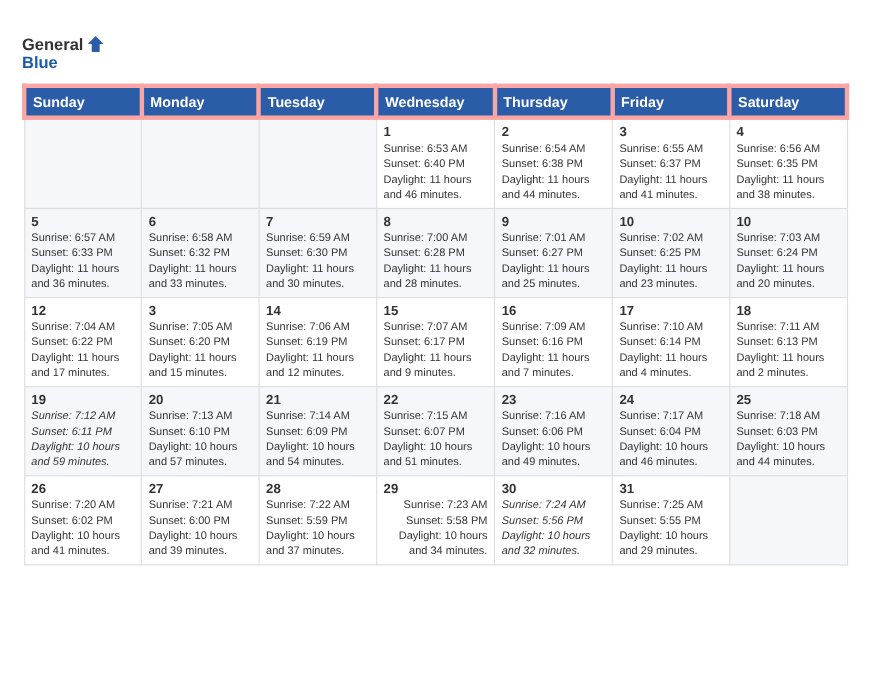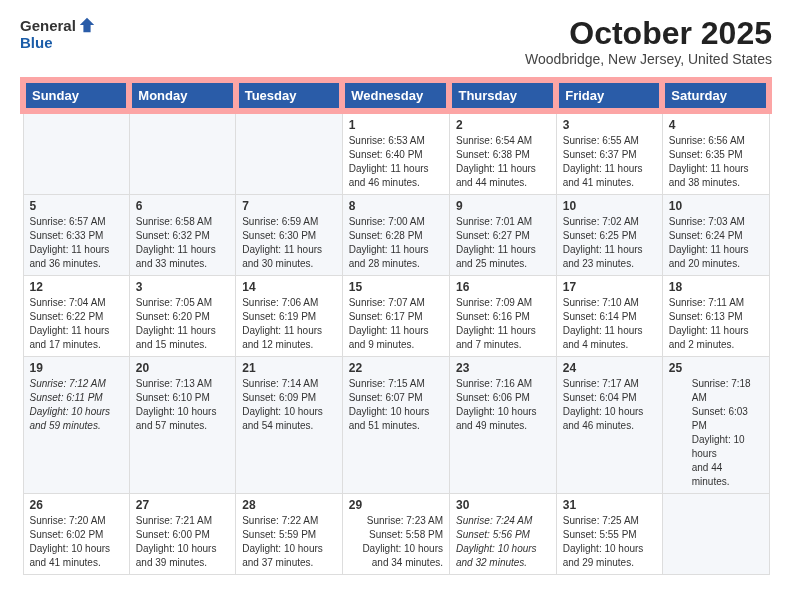--- a/index.html
+++ b/index.html
@@ -4,21 +4,21 @@
   <style>
     * { box-sizing: border-box; margin: 0; padding: 0; }
     body {
       font-family: Arial, sans-serif;
       background: #fff;
       width: 792px;
       min-height: 612px;
     }
     .page {
       width: 792px;
-      padding: 16px 20px 10px 20px;
+      padding: 31px 20px 10px 20px;
       background: #fff;
     }
     .header {
       display: flex;
       justify-content: space-between;
       align-items: flex-start;
       margin-bottom: 10px;
     }
     .logo {
       display: flex;
@@ -60,21 +60,21 @@
       width: 100%;
       border-collapse: collapse;
       border: 1px solid #ccc;
     }
     .calendar th {
       background-color: #2a5ca8;
       color: #fff;
       text-align: left;
       padding: 5px 6px;
       font-size: 13px;
-      border: 6px solid #fca5a5;
+      border: 4px solid #fca5a5;
     }
     .calendar td {
       vertical-align: top;
       padding: 4px 6px;
       font-size: 10.5px;
       color: #333;
       border: 1px solid #ddd;
       width: 108px;
       min-height: 80px;
       height: 80px;
@@ -109,24 +109,20 @@
       <div class="logo-text">
         <span class="logo-general">General</span>
         <svg class="logo-icon" viewBox="0 0 20 20">
           <polygon points="10,2 18,10 14,10 14,18 6,18 6,10 2,10" fill="#2a5ca8"></polygon>
         </svg>
       </div>
       <div>
         <span class="logo-blue">Blue</span>
       </div>
     </div>
-    <div class="title-block">
-      <div class="month-title">October 2025</div>
-      <div class="location">Woodbridge, New Jersey, United States</div>
-    </div>
   </div>
 
   <table class="calendar">
     <thead>
       <tr>
       <th>Sunday</th>
           <th>Monday</th>
           <th>Tuesday</th>
           <th>Wednesday</th>
           <th>Thursday</th>
@@ -308,21 +304,21 @@
           </td>
           <td>
             <span class="day-number">24</span>
             <div class="day-info" style="white-space: pre-line;">Sunrise: 7:17 AM
 Sunset: 6:04 PM
 Daylight: 10 hours
 and 46 minutes.</div>
           </td>
           <td>
             <span class="day-number">25</span>
-            <div class="day-info" style="white-space: pre-line; margin-left: 23px;">Sunrise: 7:18 AM
+            <div class="day-info" style="white-space: pre-line;">Sunrise: 7:18 AM
 Sunset: 6:03 PM
 Daylight: 10 hours
 and 44 minutes.</div>
           </td>
         </tr>
         <tr>
           <td>
             <span class="day-number">26</span>
             <div class="day-info" style="white-space: pre-line;">Sunrise: 7:20 AM
 Sunset: 6:02 PM

